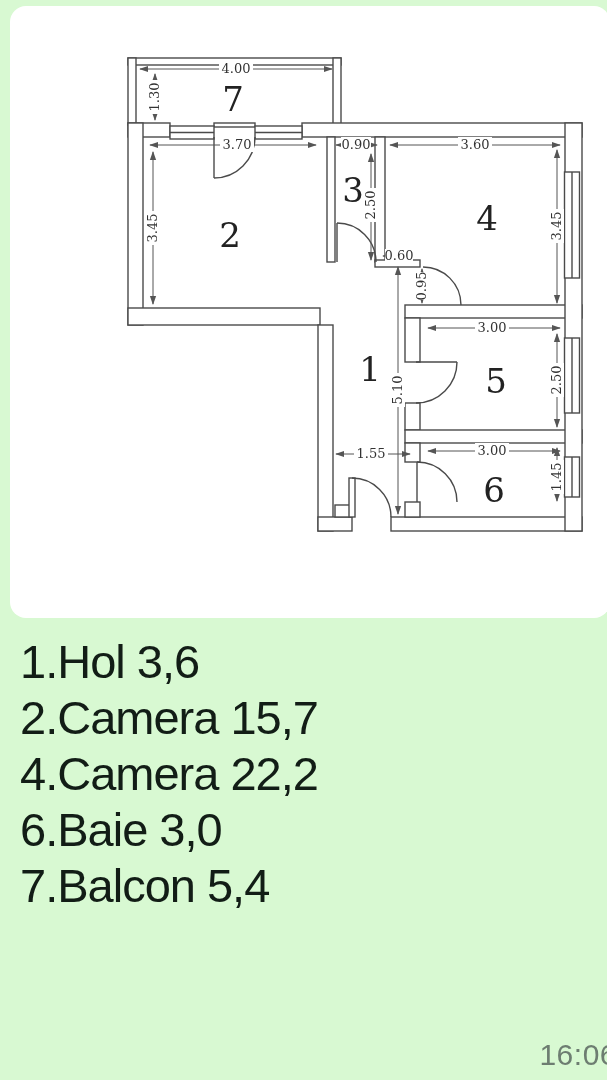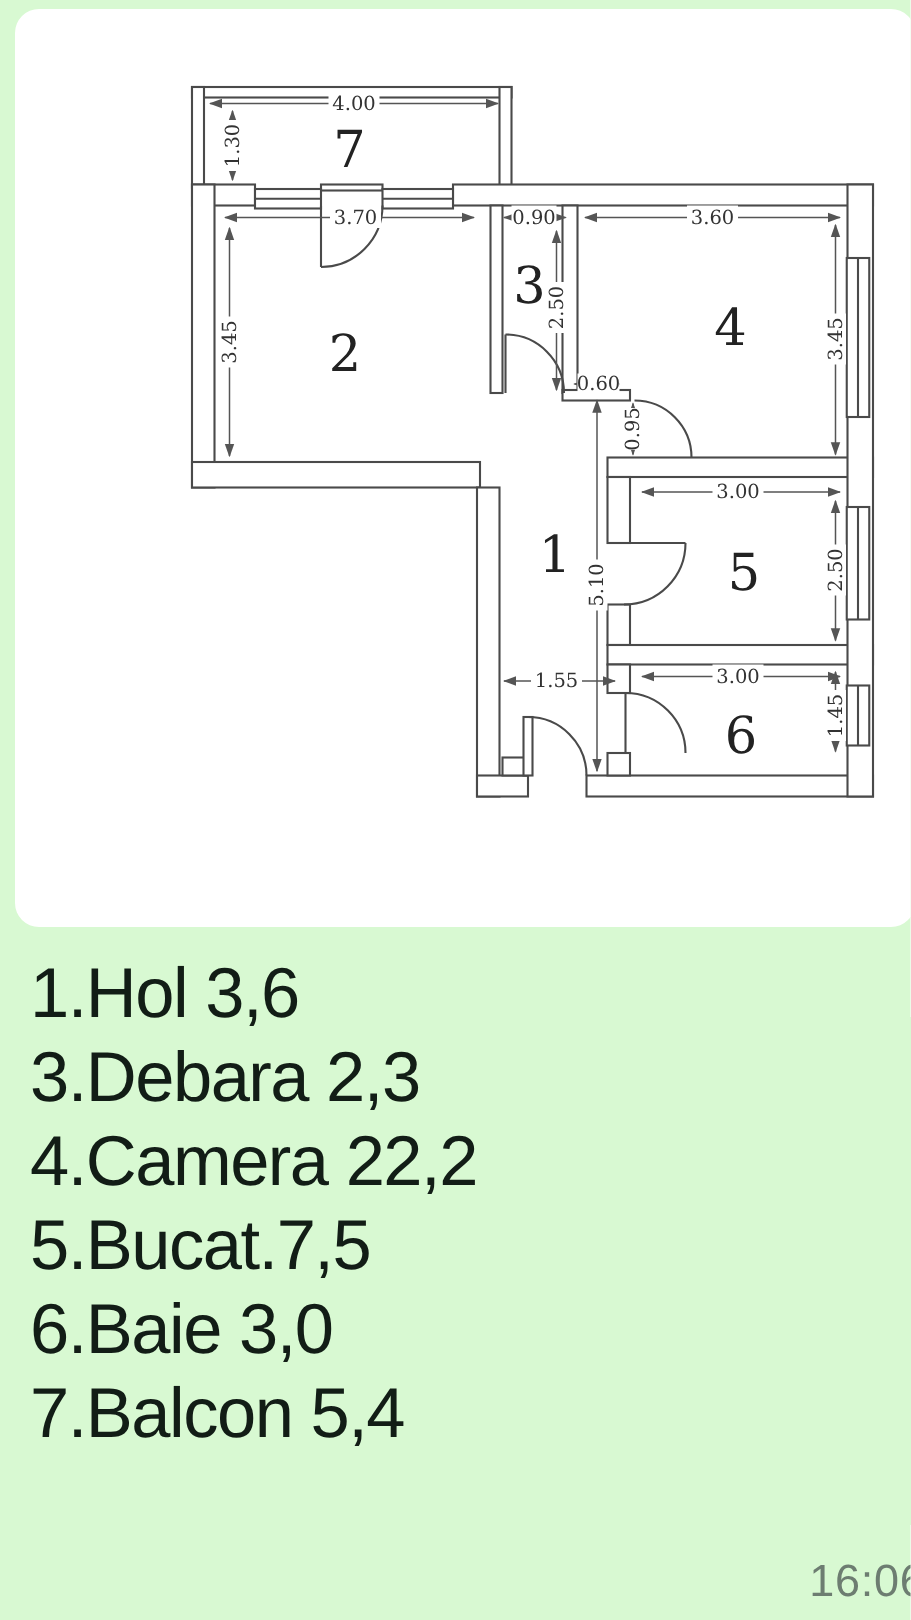--- a/index.html
+++ b/index.html
@@ -219,20 +219,19 @@
   <text class="room" x="230" y="247">2</text>
   <text class="room" x="353" y="202">3</text>
   <text class="room" x="487" y="230">4</text>
   <text class="room" x="370" y="381">1</text>
   <text class="room" x="496" y="393">5</text>
   <text class="room" x="494" y="502">6</text>
 </svg>
 
 <div class="caption">
   <div>1.Hol 3,6</div>
-  <div>3.Debara 2,3</div>
+  <div>2.Camera 15,7</div>
   <div>4.Camera 22,2</div>
-  <div>5.Bucat.7,5</div>
   <div>6.Baie 3,0</div>
   <div>7.Balcon 5,4</div>
 </div>
 
 <div class="timestamp">16:06</div>
 
 </body></html>

